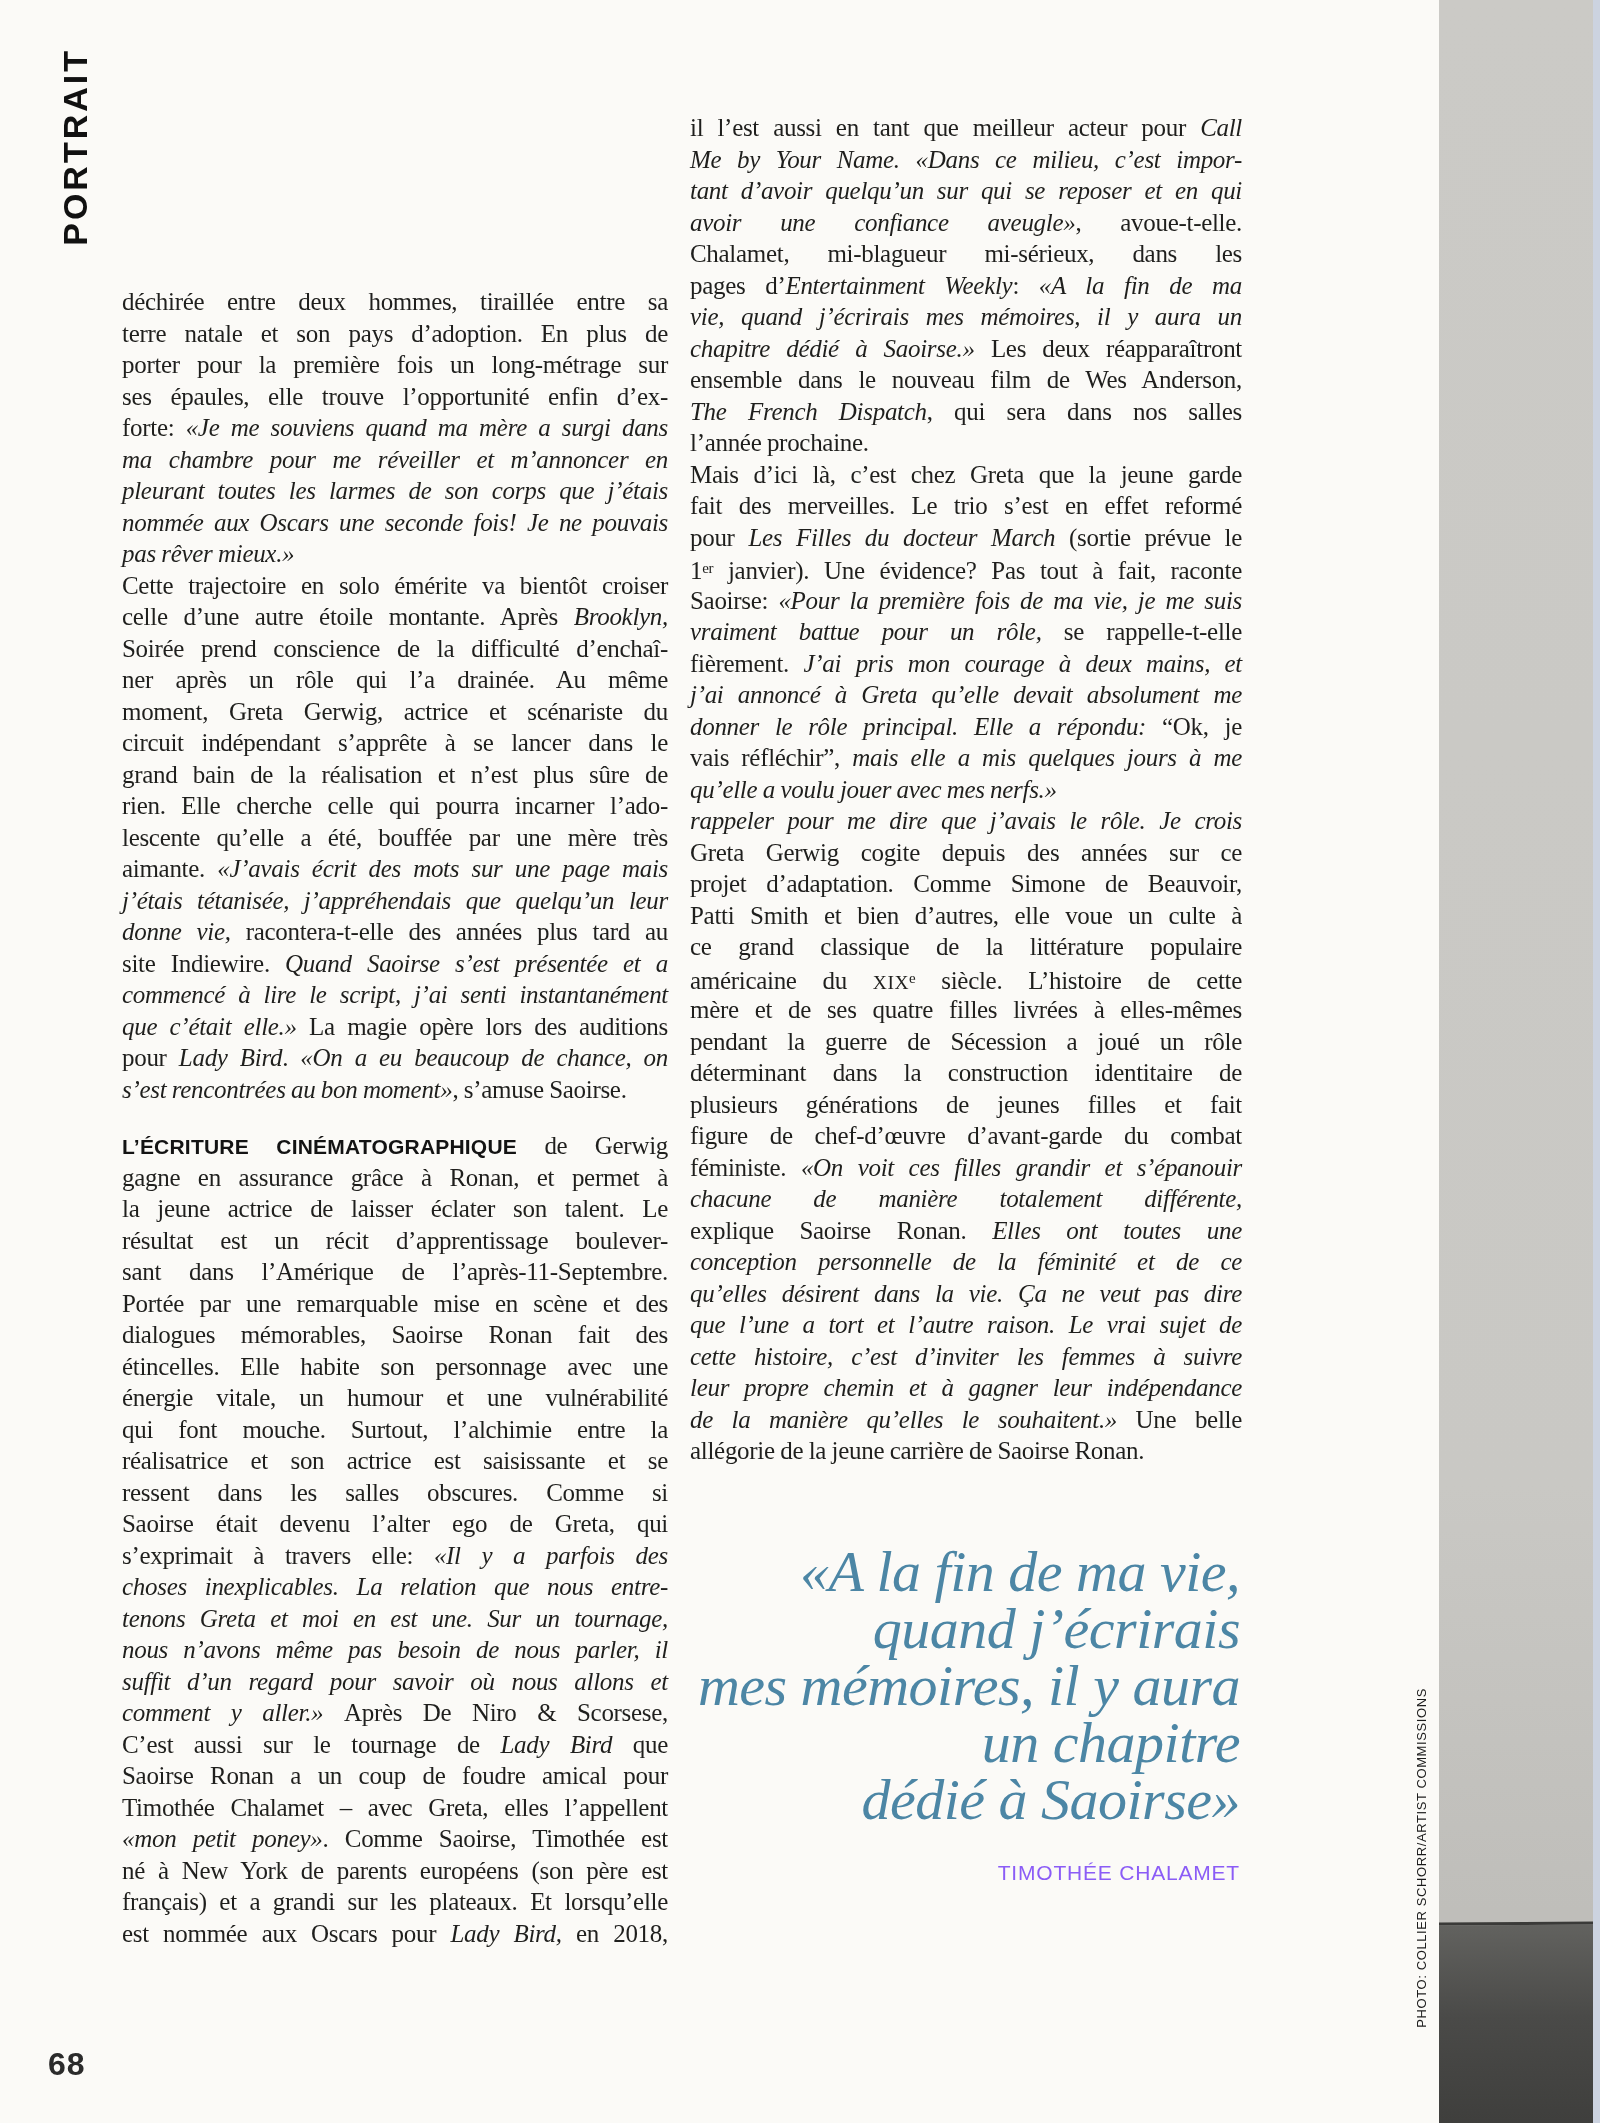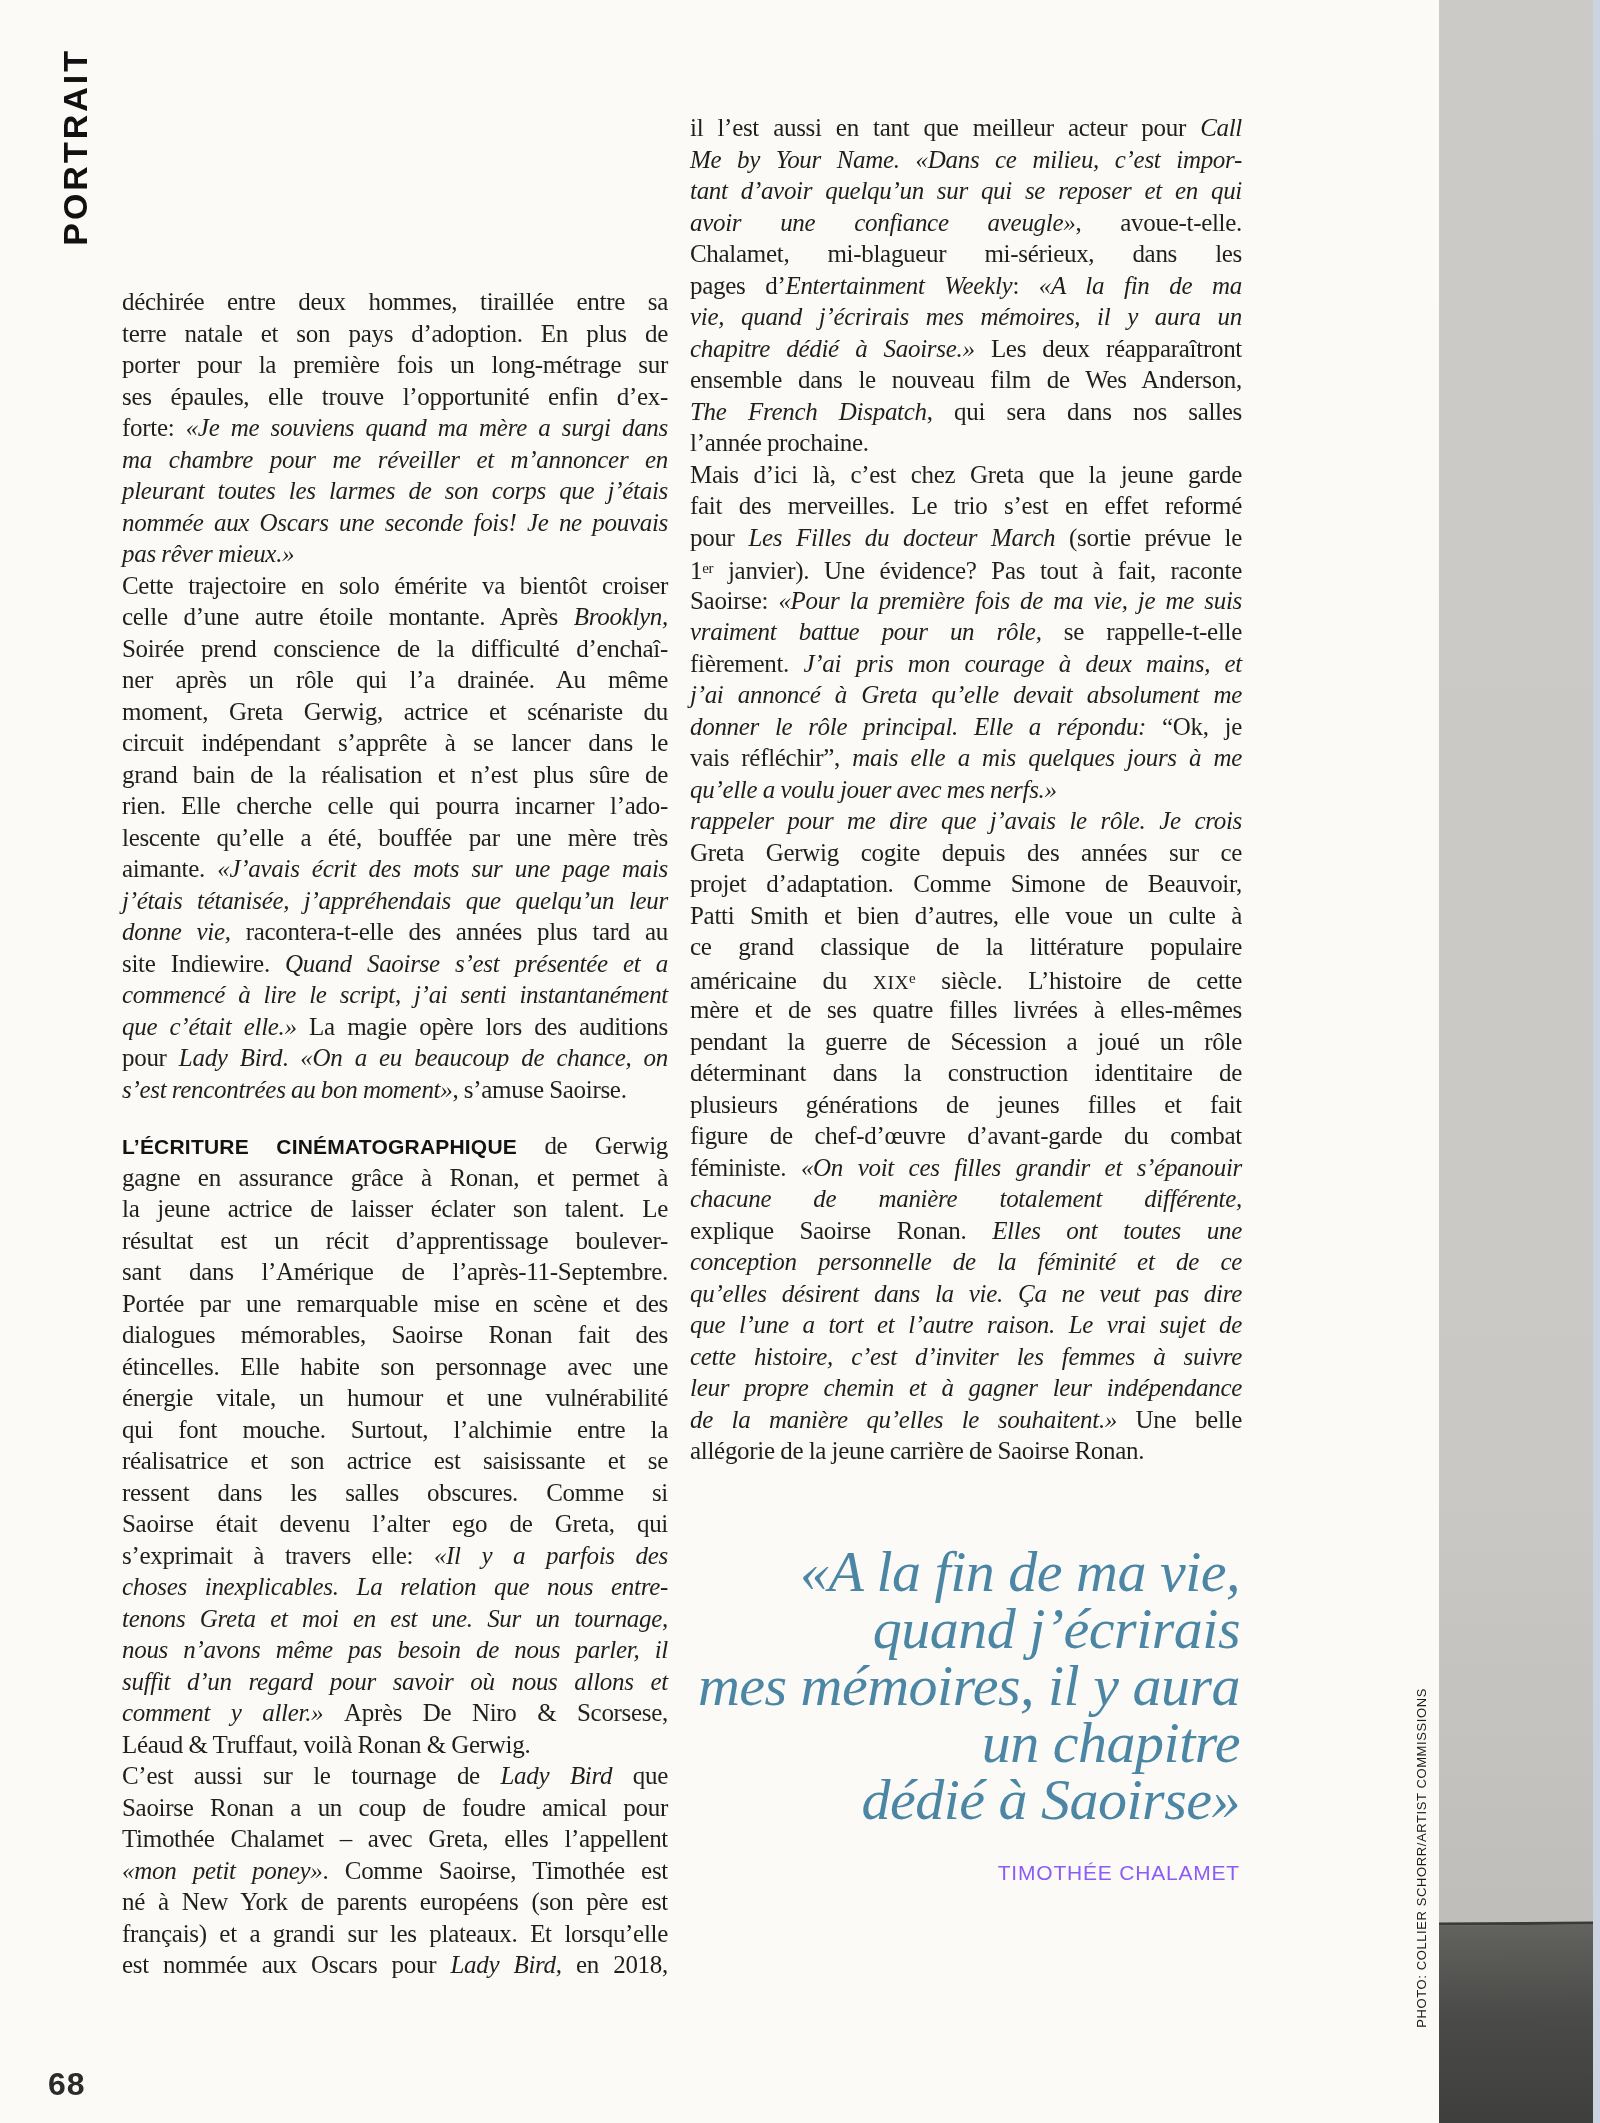--- a/index.html
+++ b/index.html
@@ -57,21 +57,21 @@
     margin-top:16px;
     font-family:"Liberation Sans", sans-serif;
     font-style:normal;font-weight:400;
     font-size:21px;letter-spacing:0.8px;
     color:#8b5cf6;
   }
   
   .page-number{
     position:absolute;left:48px;top:2046px;
     font-family:"Liberation Sans", sans-serif;
-    font-weight:600;font-size:32px;color:#2b2b2b;letter-spacing:1px;margin-top:20px;
+    font-weight:600;font-size:32px;color:#2b2b2b;letter-spacing:1px;
   }
   
   .photo-strip{
     position:absolute;left:1439px;top:0;width:154px;height:2123px;
     background:linear-gradient(180deg,#cbcac6 0%,#c9c8c4 70%,#bfbeba 90%);
     overflow:hidden;
   }
   .photo-dark{
     position:absolute;left:-4px;top:1922px;width:162px;height:205px;
     background:linear-gradient(180deg,#62625f 0%,#4a4a48 45%,#3e3e3c 100%);
@@ -139,21 +139,20 @@
     <div class="line"><span>qui font mouche. Surtout, l’alchimie entre la</span></div>
     <div class="line"><span>réalisatrice et son actrice est saisissante et se</span></div>
     <div class="line"><span>ressent dans les salles obscures. Comme si</span></div>
     <div class="line"><span>Saoirse était devenu l’alter ego de Greta, qui</span></div>
     <div class="line"><span>s’exprimait à travers elle: </span><span class="it">«Il y a parfois des</span></div>
     <div class="line"><span class="it">choses inexplicables. La relation que nous entre-</span></div>
     <div class="line"><span class="it">tenons Greta et moi en est une. Sur un tournage,</span></div>
     <div class="line"><span class="it">nous n’avons même pas besoin de nous parler, il</span></div>
     <div class="line"><span class="it">suffit d’un regard pour savoir où nous allons et</span></div>
     <div class="line"><span class="it">comment y aller.» </span><span>Après De Niro &amp; Scorsese,</span></div>
-    <div class="line noj"><span>Léaud &amp; Truffaut, voilà Ronan &amp; Gerwig.</span></div>
     <div class="line"><span>C’est aussi sur le tournage de </span><span class="it">Lady Bird</span><span> que</span></div>
     <div class="line"><span>Saoirse Ronan a un coup de foudre amical pour</span></div>
     <div class="line"><span>Timothée Chalamet – avec Greta, elles l’appellent</span></div>
     <div class="line"><span class="it">«mon petit poney»</span><span>. Comme Saoirse, Timothée est</span></div>
     <div class="line"><span>né à New York de parents européens (son père est</span></div>
     <div class="line"><span>français) et a grandi sur les plateaux. Et lorsqu’elle</span></div>
     <div class="line"><span>est nommée aux Oscars pour </span><span class="it">Lady Bird,</span><span> en 2018,</span></div>
   </div>
 <div class="col" id="col-right">
     <div class="line"><span>il l’est aussi en tant que meilleur acteur pour </span><span class="it">Call</span></div>

